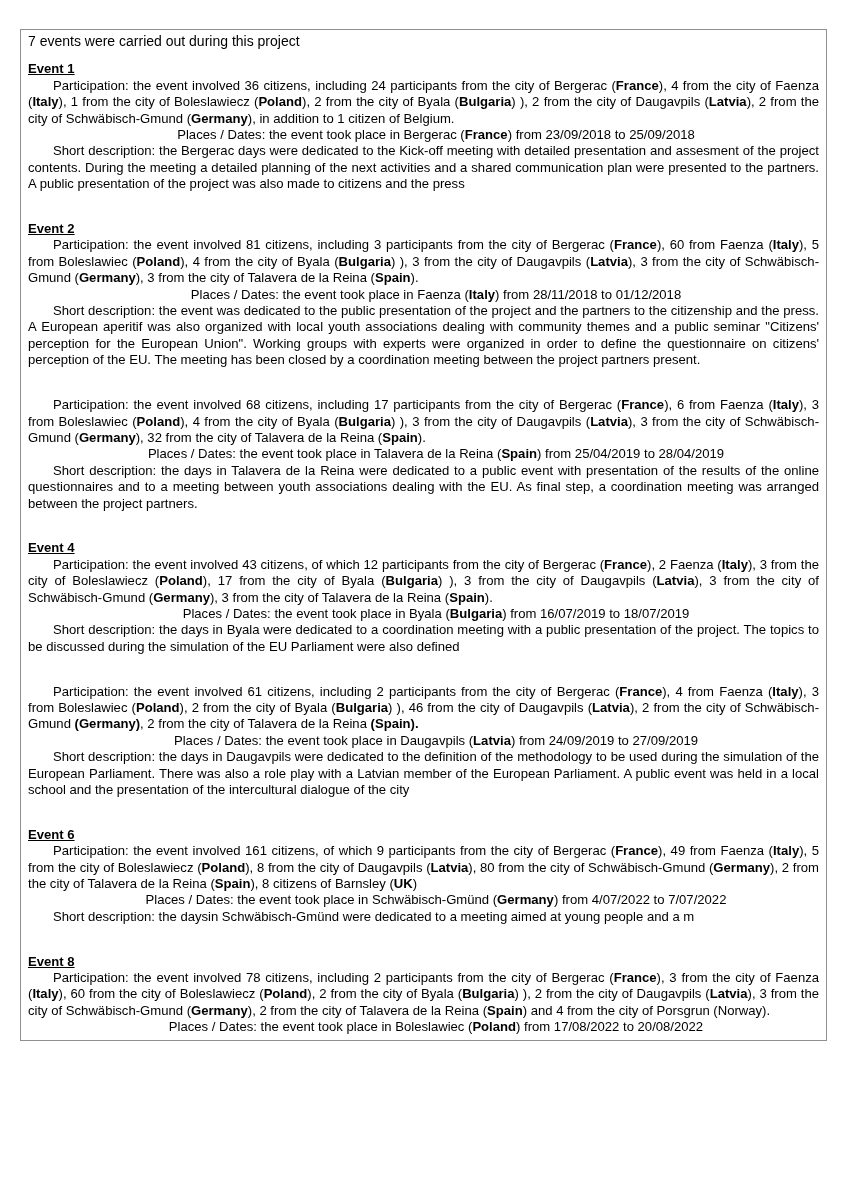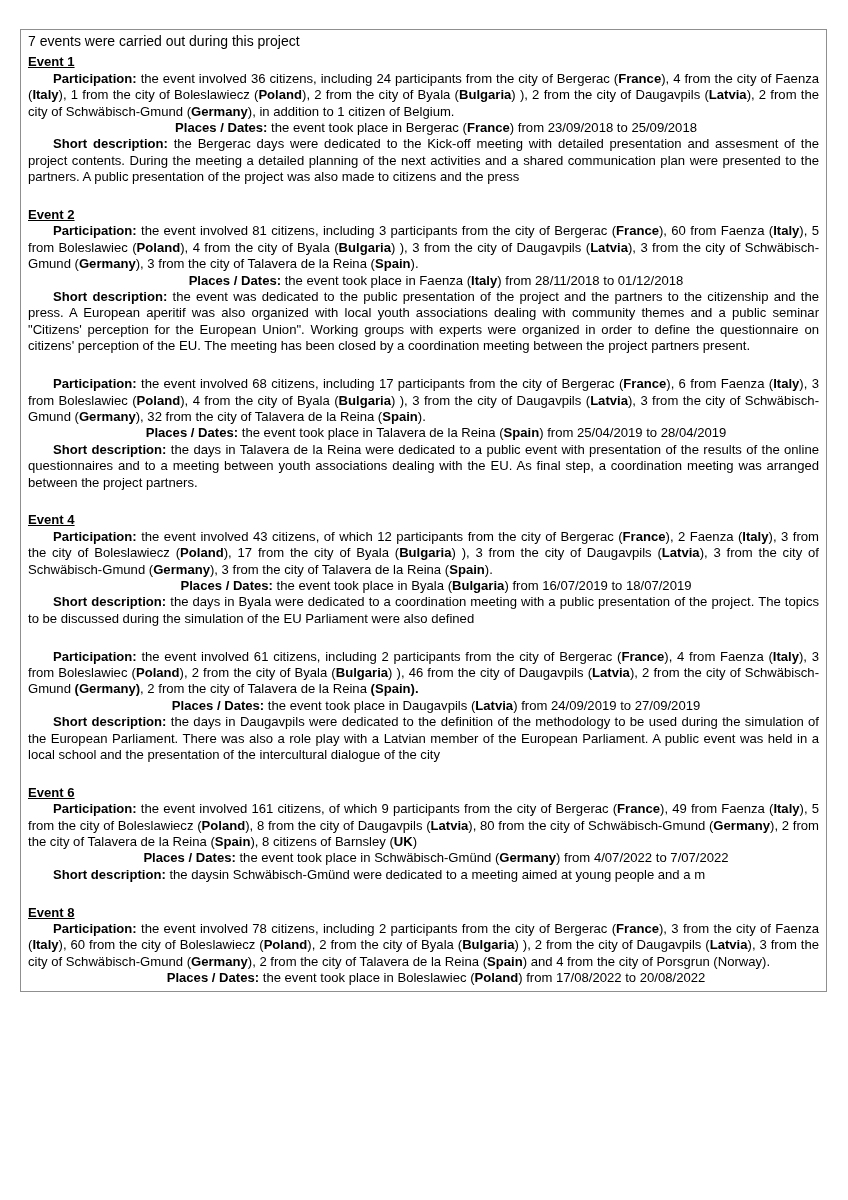--- a/index.html
+++ b/index.html
@@ -29,21 +29,21 @@
     border: 1px solid #8f8f8f;
     background: #ffffff;
     padding: 3px 7px 4px 7px;
   }
   .intro {
     font-size: 14px;
     line-height: 16.4px;
     font-weight: normal;
   }
   .event-block {
-    margin-top: 5px;
+    margin-top: 12px;
   }
   .event-gap {
     height: 16.4px;
   }
   .ev-title {
     font-size: 13.1px;
     line-height: 16.4px;
     font-weight: bold;
     text-decoration: underline;
     display: block;
@@ -53,21 +53,21 @@
     line-height: 16.4px;
     text-align: justify;
     text-justify: inter-word;
     margin: 0;
     hyphens: none;
   }
   .para.nojust {
     text-align: center;
   }
   .lbl {
-    font-weight: bold;
+    font-weight: normal;
     padding-left: 25px;
   }
   b { font-weight: bold; }
 </style>
 </head>
 <body>
 
 <div id="page">
   <div id="doc-box">
 

